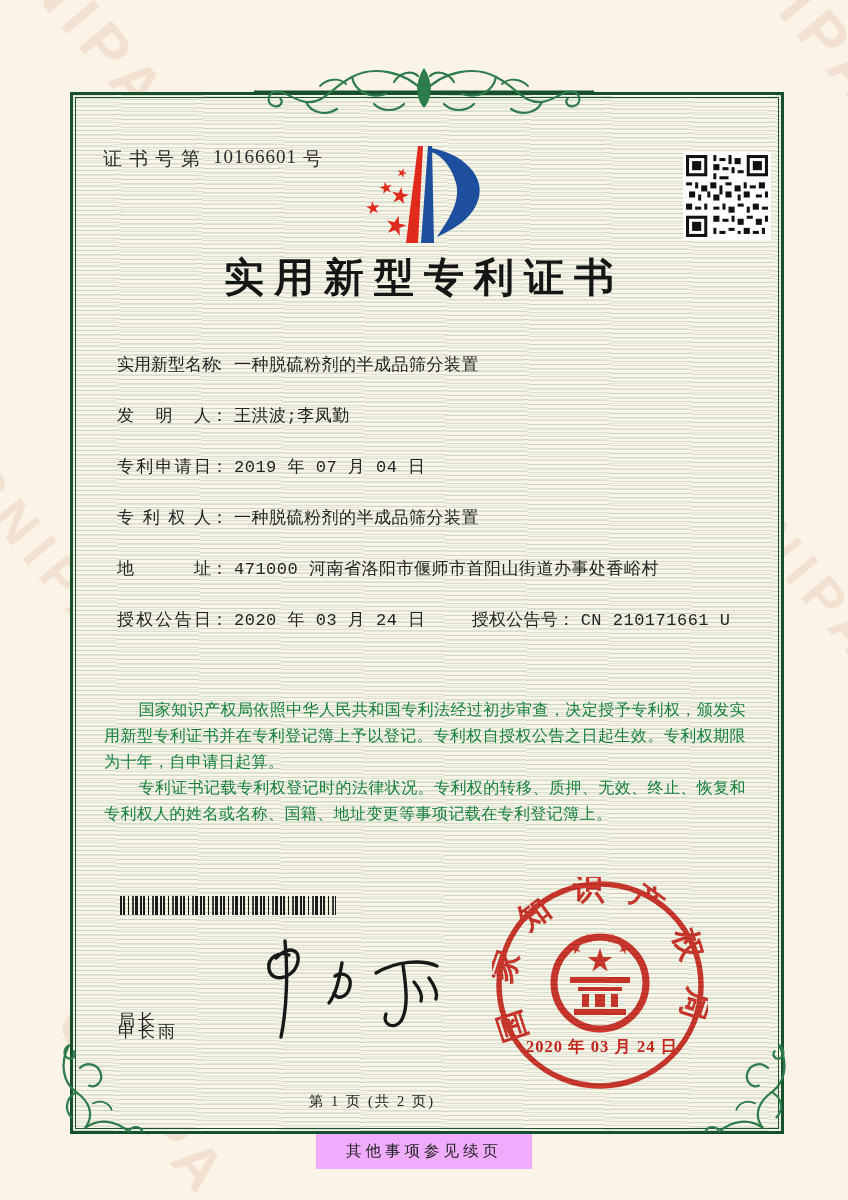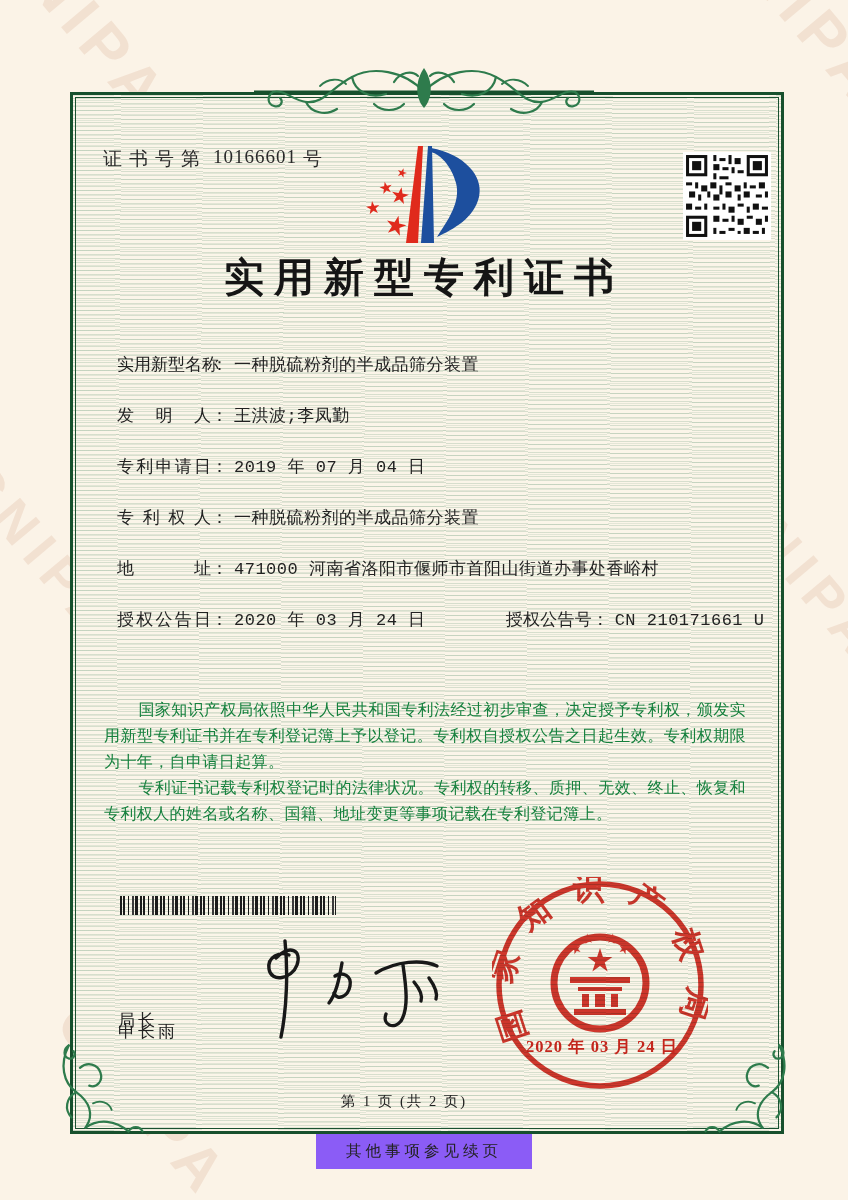--- a/index.html
+++ b/index.html
@@ -63,21 +63,21 @@
   }
 
   .fields{left:117px;top:354px;width:580px;font-size:17px;color:#222;}
   .frow{height:24px;line-height:24px;margin-bottom:27px;white-space:nowrap;font-family:Liberation Mono, monospace;}
   .flabel{
     display:inline-block;width:94px;vertical-align:top;
     text-align:justify;text-align-last:justify;
   }
   .fcolon{display:inline-block;margin-right:6px;}
   .fvalue{letter-spacing:0.5px;}
-  .fpair2{display:inline-block;margin-left:80px;}
+  .fpair2{display:inline-block;margin-left:46px;}
   .fpair2 .flabel{width:86px;}
 
   .body-text{left:104px;top:697px;width:642px;font-size:16px;line-height:26px;color:#15803d;text-align:justify;}
   .body-text p{margin:0;text-indent:2.15em;letter-spacing:0.4px;}
 
   .barcode{
     left:120px;top:896px;width:216px;height:19px;
     background:repeating-linear-gradient(90deg,
       #1b1b1b 0 2px, rgba(0,0,0,0) 2px 3px,
       #1b1b1b 3px 5px, rgba(0,0,0,0) 5px 8px,
@@ -91,26 +91,26 @@
   .signature{left:238px;top:936px;width:212px;height:106px;}
 
   .seal{left:492px;top:877px;width:216px;height:216px;mix-blend-mode:multiply;opacity:0.92;}
   .seal-date{
     left:518px;top:1036px;width:168px;text-align:center;
     font-size:16.5px;color:#c3261c;letter-spacing:1px;font-weight:bold;z-index:6;
   }
 
   .page-indicator{
     left:70px;top:1092px;width:604px;text-align:center;
-    font-size:14.5px;color:#222;letter-spacing:2px;padding-left:32px;
+    font-size:14.5px;color:#222;letter-spacing:2px;
   }
 
   .cont-note{
     left:424px;top:1134px;transform:translateX(-50%);
-    background:#8b5cf6;padding:7px 30px;font-size:15.5px;color:#222;
+    background:#f0abfc;padding:7px 30px;font-size:15.5px;color:#222;
     letter-spacing:4px;white-space:nowrap;z-index:6;
   }
 </style>
 </head>
 <body>
 
 <div class="page">
 
   <span class="wm wm1">CNIPA</span>
   <span class="wm wm2">CNIPA</span>

